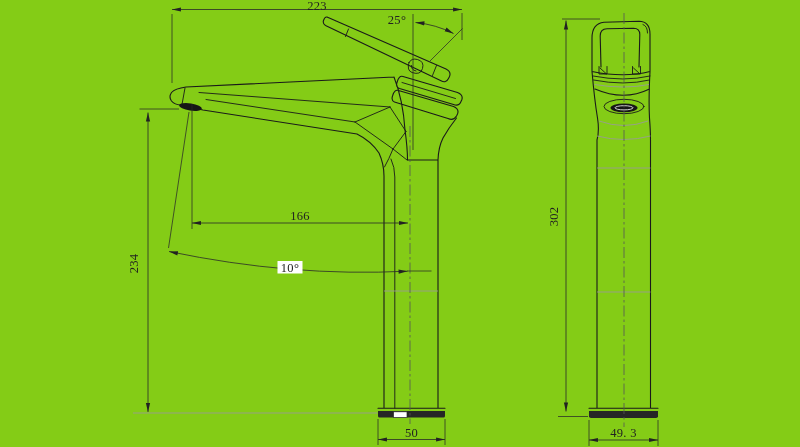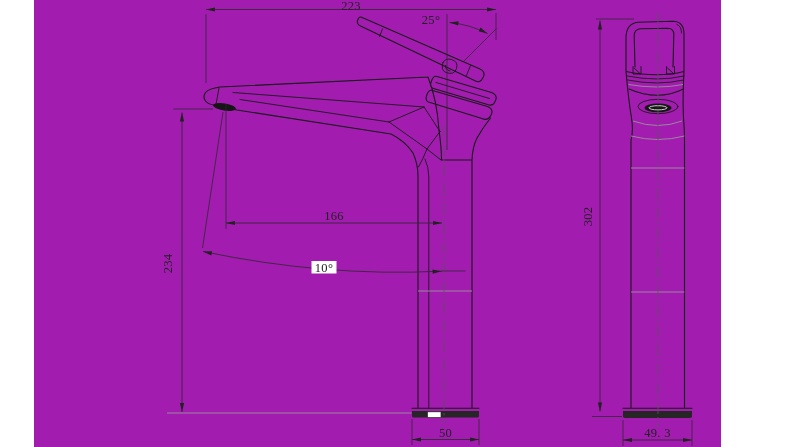--- a/index.html
+++ b/index.html
@@ -1,16 +1,16 @@
 <!DOCTYPE html>
 <html><head>
 <meta charset="utf-8">
 <style>
   html,body{margin:0;padding:0;background:#ffffff;}
-  .stage{width:687px;height:447px;position:relative;background:#a21caf;overflow:hidden;margin-left:34px;}
+  .stage{width:800px;height:447px;position:relative;background:#84cc16;overflow:hidden;}
   svg{display:block;}
   .dimtext{font-family:"Liberation Serif","DejaVu Serif",serif;font-size:12.5px;fill:#222;letter-spacing:.3px;}
   .main{stroke:#1a1a1a;stroke-width:1.1;fill:none;stroke-linecap:round;stroke-linejoin:round;}
   .detail{stroke:#1a1a1a;stroke-width:.9;fill:none;stroke-linecap:round;stroke-linejoin:round;}
   .light{stroke:#999;stroke-width:.85;fill:none;}
   .dimline{stroke:#2a2a2a;stroke-width:.8;fill:none;}
   .extline{stroke:#2a2a2a;stroke-width:.75;fill:none;}
   .cline{stroke:#555;stroke-width:.8;fill:none;stroke-dasharray:11 3 2.5 3;}
 </style>
 </head>

